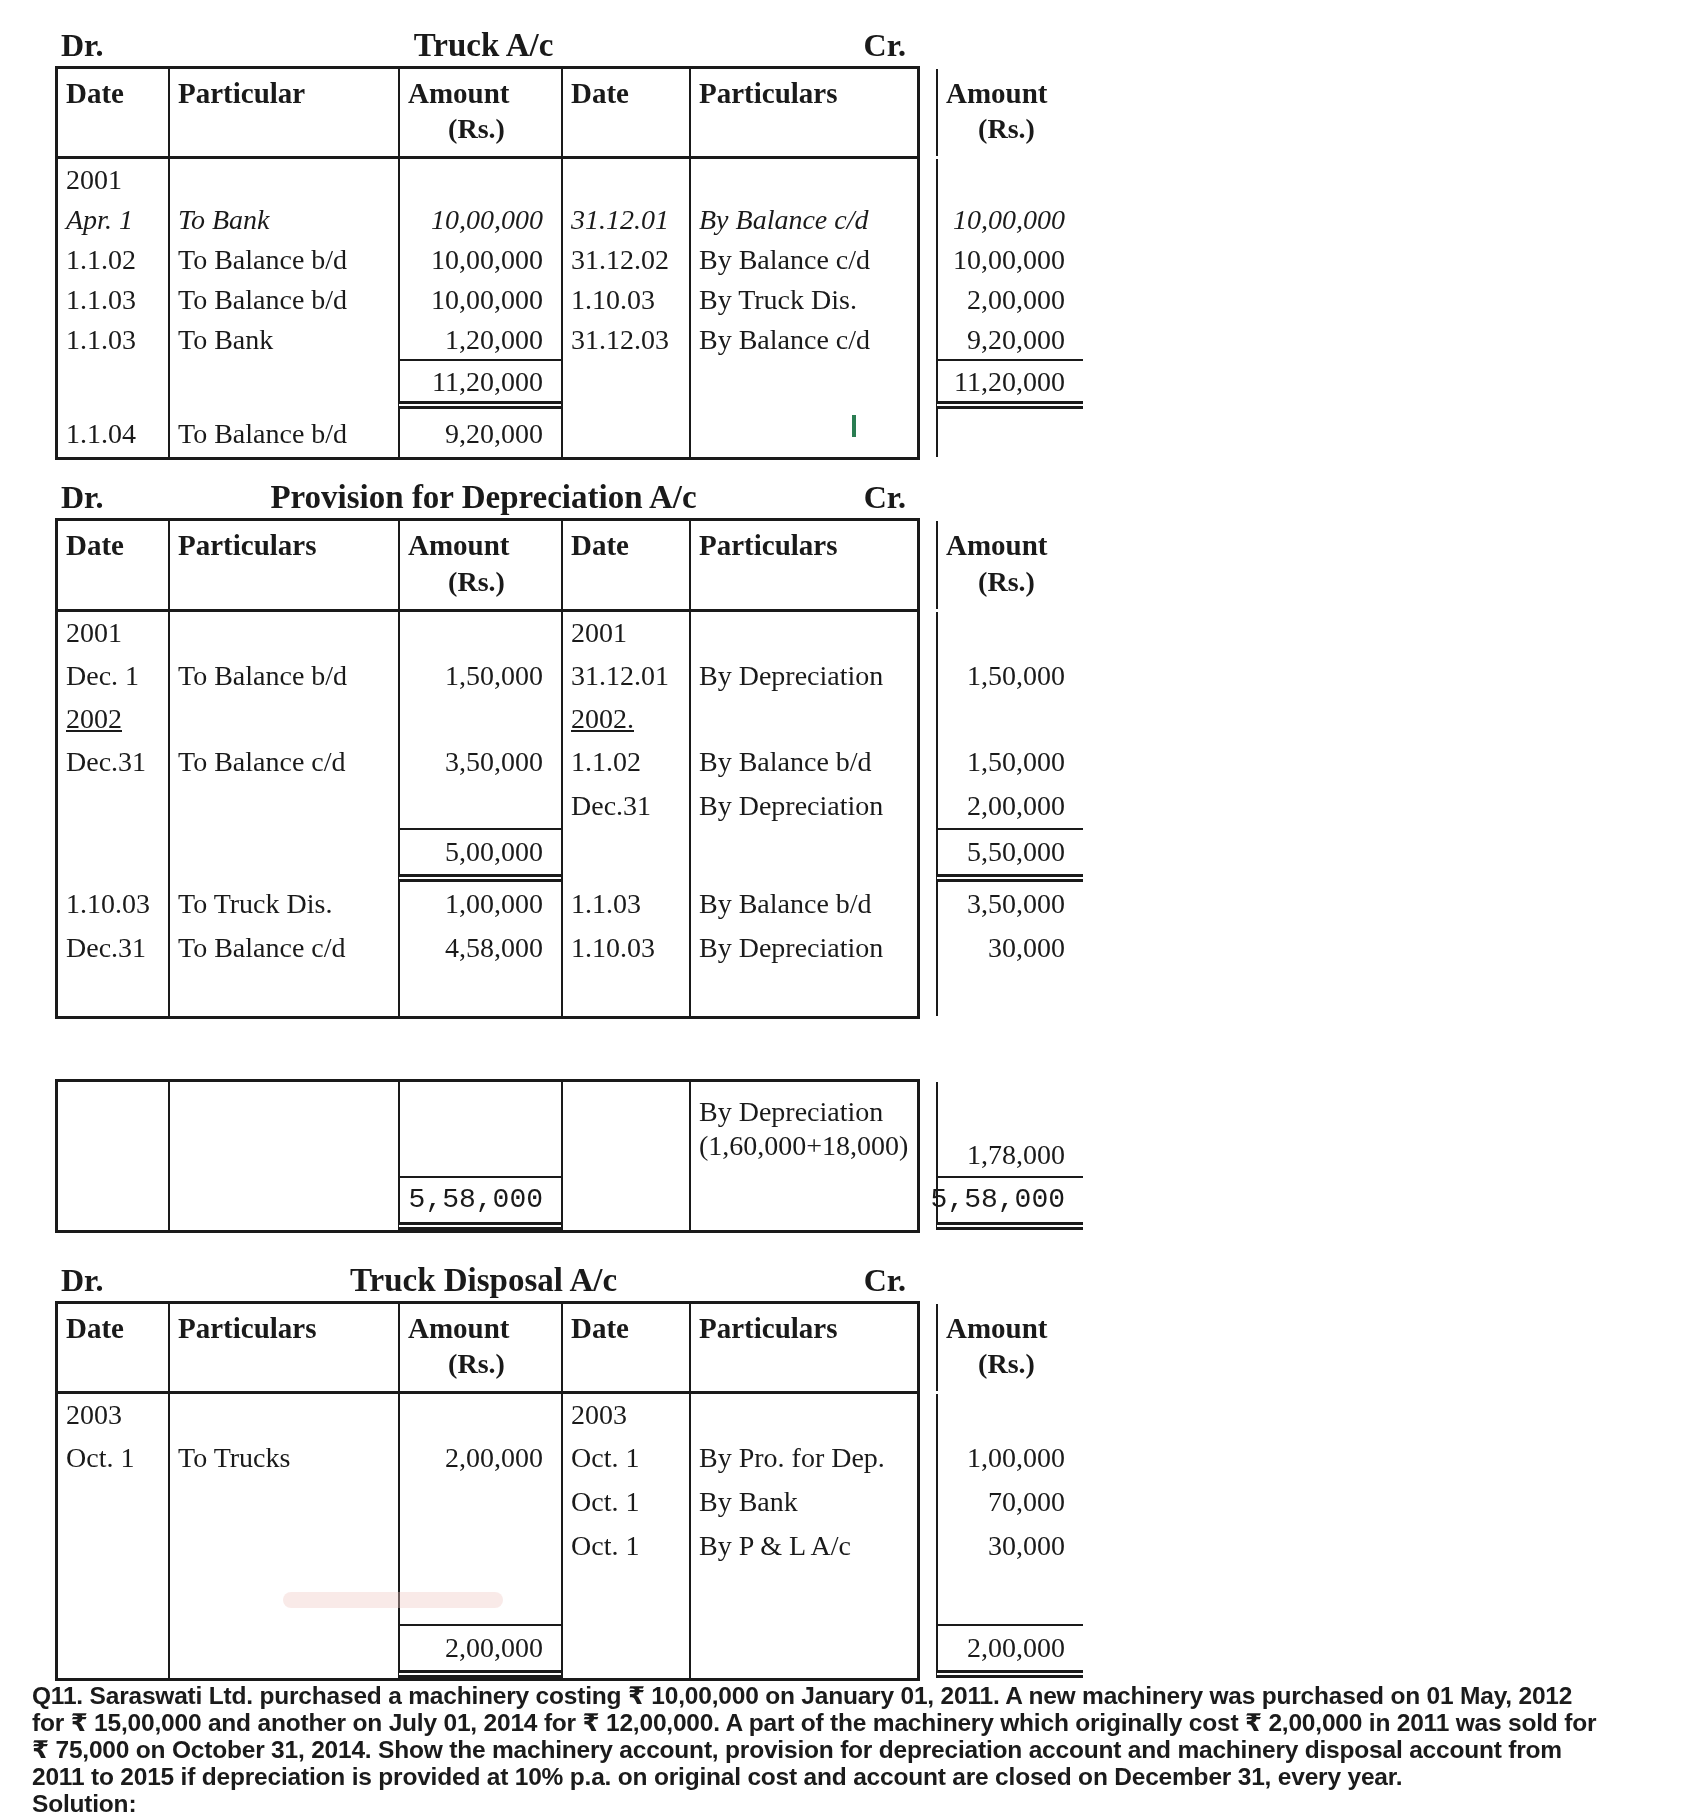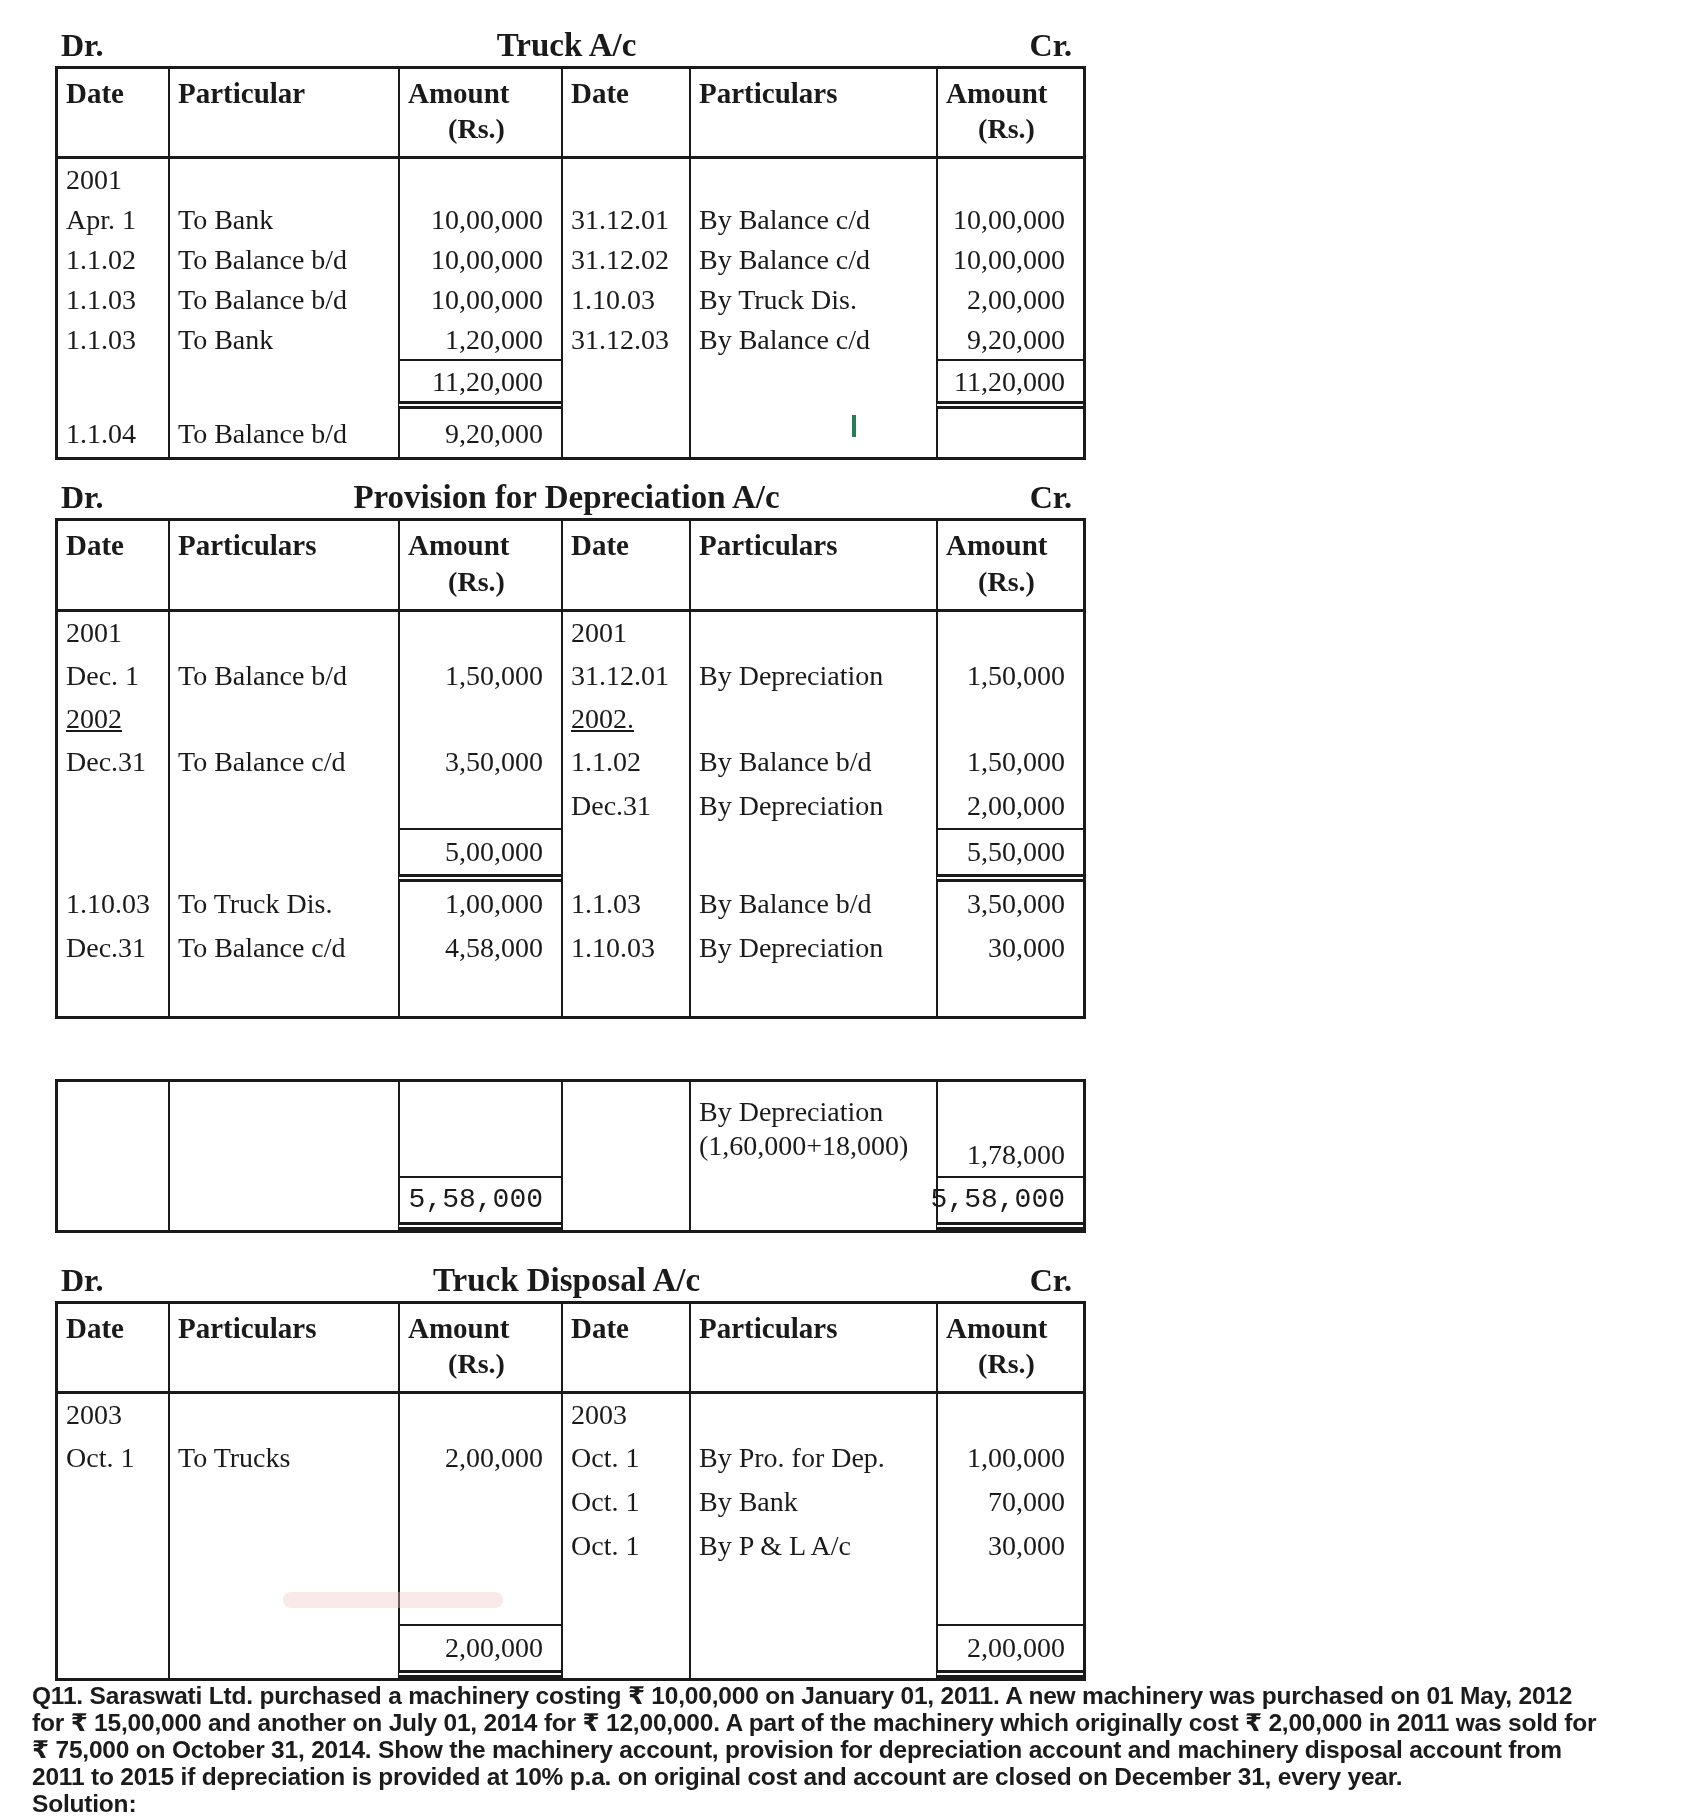--- a/index.html
+++ b/index.html
@@ -2,21 +2,21 @@
 <html><head>
 <meta charset="utf-8">
 <style>
   :root { --ink:#1a1a1a; }
   html,body { margin:0; padding:0; }
   body {
     width:1700px; height:1818px; position:relative; background:#ffffff;
     font-family:"Liberation Serif","DejaVu Serif",serif; color:var(--ink);
     overflow:hidden;
   }
-  .sheet { position:absolute; left:55px; top:20px; width:1031px; }
+  .sheet { position:absolute; left:55px; top:20px; width:865px; }
 
   .acct-title {
     display:flex; justify-content:space-between; align-items:flex-end;
     font-weight:700; font-size:32px; height:44px; padding:0 14px 2px 6px;
   }
   .acct-title .ttl { font-size:33px; }
 
   .ledger { border:3px solid var(--ink); }
   .thead, .trow {
     display:grid;
@@ -76,21 +76,21 @@
     </div>
     <div>
         <div class="trow" style="min-height: 40px;">
           <div class="tcell c-date">2001</div>
           <div class="tcell c-part bl"></div>
           <div class="tcell c-amt bl"></div>
           <div class="tcell c-date bl"></div>
           <div class="tcell c-part bl"></div>
           <div class="tcell c-amt bl"></div>
         </div>
-        <div class="trow" style="min-height: 40px;">
+        <div class="trow" style="min-height: 40px; font-style: italic;">
           <div class="tcell c-date">Apr. 1</div>
           <div class="tcell c-part bl">To Bank</div>
           <div class="tcell c-amt bl">10,00,000</div>
           <div class="tcell c-date bl">31.12.01</div>
           <div class="tcell c-part bl">By Balance c/d</div>
           <div class="tcell c-amt bl">10,00,000</div>
         </div>
         <div class="trow" style="min-height: 40px;">
           <div class="tcell c-date">1.1.02</div>
           <div class="tcell c-part bl">To Balance b/d</div>

